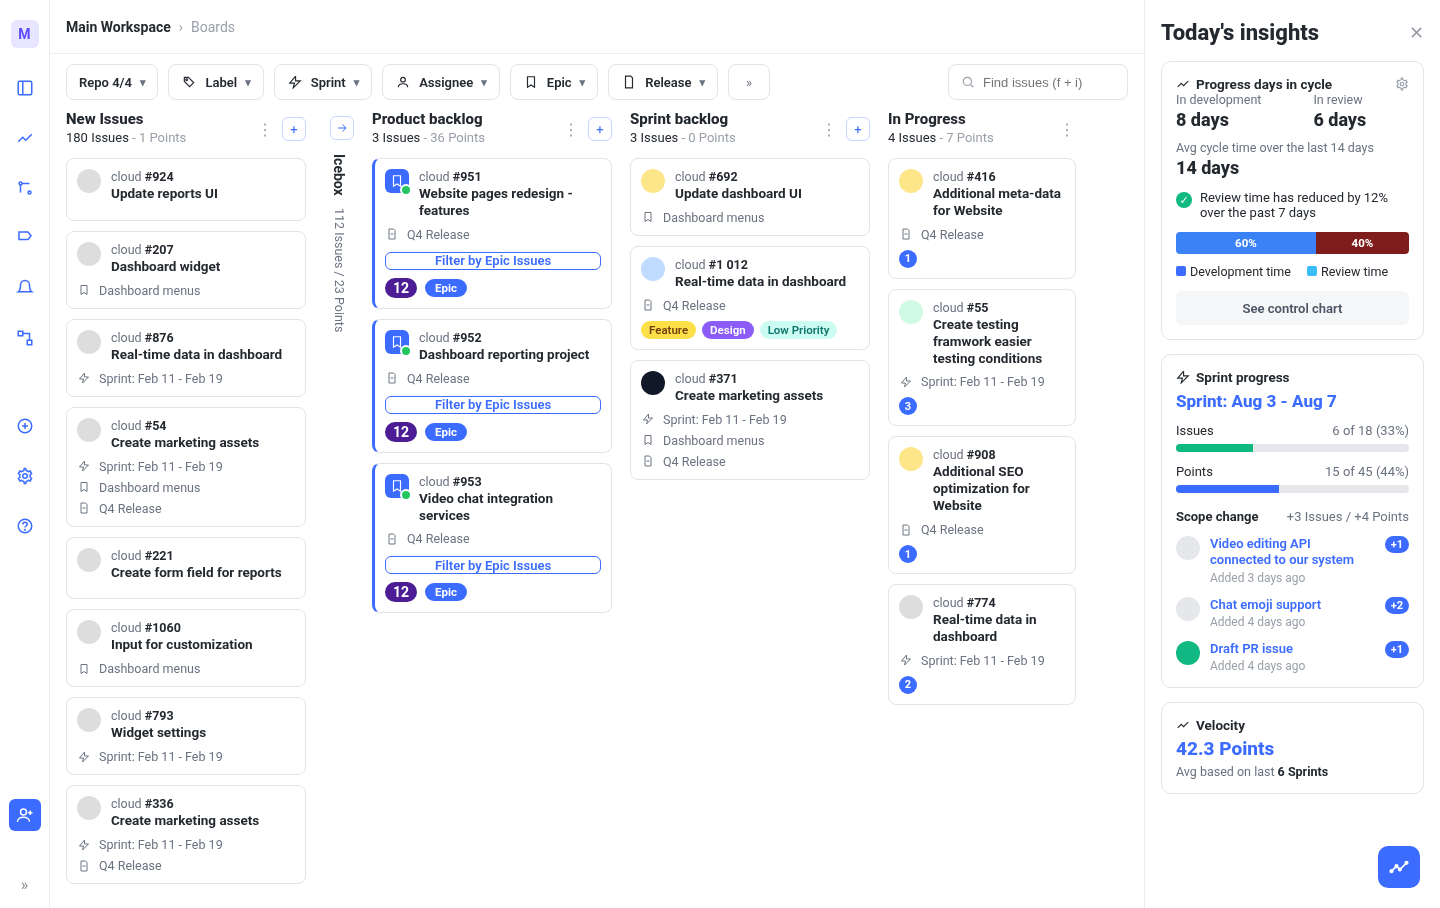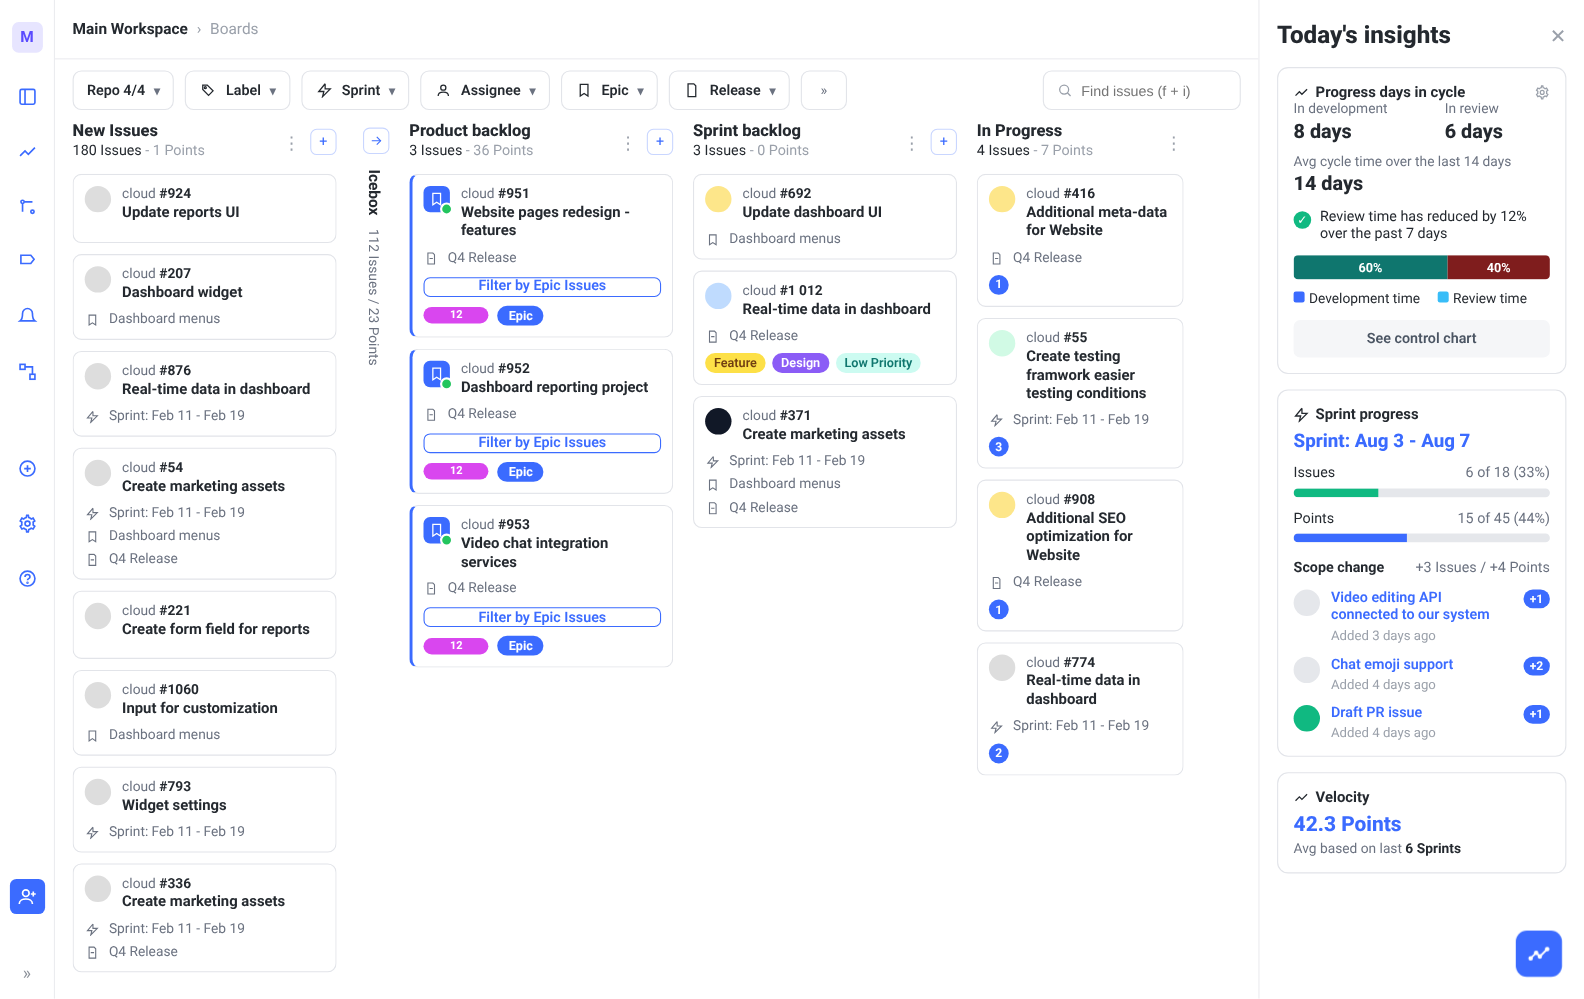--- a/index.html
+++ b/index.html
@@ -50,30 +50,30 @@
 .avatar.a3 { background: #d1fae5; }
 .avatar.a4 { background: #111827; }
 .avatar.a5 { background: #ddd; }
 .avatar .sub { position:absolute; right:-3px; bottom:-3px; width:12px;height:12px;border-radius:50%;background:#22c55e;border:2px solid #fff; }
 .avatar.epicav { background:#3b6bff; color:#fff; border-radius:6px; }
 .avatar.epicav::after{content:"";}
 .card .idline { color:#6b7280; font-size:12.5px; }
 .card .idline .num { font-weight:700; color:#24292f; }
 .card .title { font-weight:700; font-size:13.5px; margin-top:1px; line-height:1.25; }
 .card .meta { margin-top:8px; display:flex; flex-direction:column; gap:6px; }
-.metarow { display:flex; align-items:flex-end; gap:8px; color:#6b7280; font-size:12.5px; }
+.metarow { display:flex; align-items:center; gap:8px; color:#6b7280; font-size:12.5px; }
 .metarow .mi { width:14px;height:14px; display:flex;align-items:center;justify-content:center; color:#6b7280; }
 .tags { display:flex; gap:6px; margin-top:8px; flex-wrap:wrap;}
 .tag { padding:2px 8px; border-radius:999px; font-size:11.5px; font-weight:600; }
 .tag.yellow{ background:#fde047; color:#713f12;}
 .tag.purple{ background:#8b5cf6; color:#fff;}
 .tag.teal{ background:#ccfbf1; color:#0f766e; }
 .filterbtn { margin-top:10px; border:1px solid #3b6bff; color:#3b6bff; background:#fff; border-radius:6px; height:18px; display:flex;align-items:center;justify-content:center; font-weight:600; font-size:13px;}
 .epicfooter { display:flex; align-items:center; gap:8px; margin-top:8px;}
-.countpill { background:#d946ef; color:#fff; border-radius:999px; font-size:10px; font-weight:700; padding:2px 24px; }
+.countpill { background:#4c1d95; color:#fff; border-radius:999px; font-size:14px; font-weight:700; padding:2px 8px; }
 .epicpill { background:#3b6bff; color:#fff; border-radius:999px; font-size:11.5px; font-weight:700; padding:2px 10px;}
 .numcircle{width:18px;height:18px;border-radius:50%;background:#3b6bff;color:#fff;font-size:11px;font-weight:700;display:flex;align-items:center;justify-content:center;margin-top:8px;}
 
 
 .icebox { width: 30px; flex-shrink:0; display:flex; flex-direction:column; align-items:center; padding-top:6px; }
 .icebox .vert { writing-mode: vertical-rl; text-orientation: mixed; font-weight:700; font-size:14px; }
 .icebox .vsub { writing-mode: vertical-rl; color:#6b7280; font-size:12.5px; margin-top:12px;}
 
 
 .insights { width: 296px; border-left: 1px solid #ebecef; padding: 20px 16px; overflow-y:auto; position:relative; }
@@ -795,21 +795,21 @@
             <div class="val">6 days</div>
           </div>
       </div>
       <div class="avgline">Avg cycle time over the last 14 days</div>
       <div class="bigval">14 days</div>
       <div class="goodline">
           <div class="check">✓</div>
           <div>Review time has reduced by 12% over the past 7 days</div>
         </div>
       <div class="bar">
-        <div class="seg" style="width:60%;background:#0f766e">60%</div>
+        <div class="seg" style="width:60%;background:#3b82f6">60%</div>
         <div class="seg" style="width:40%;background:#7f1d1d">40%</div>
       </div>
       <div class="legend">
           <span><span class="sw" style="background:#3b6bff"></span><span>Development time</span></span>
           <span><span class="sw" style="background:#38bdf8"></span><span>Review time</span></span>
         </div>
       <div class="ctrlbtn">See control chart</div>
     </div>
 
     <div class="panel">

